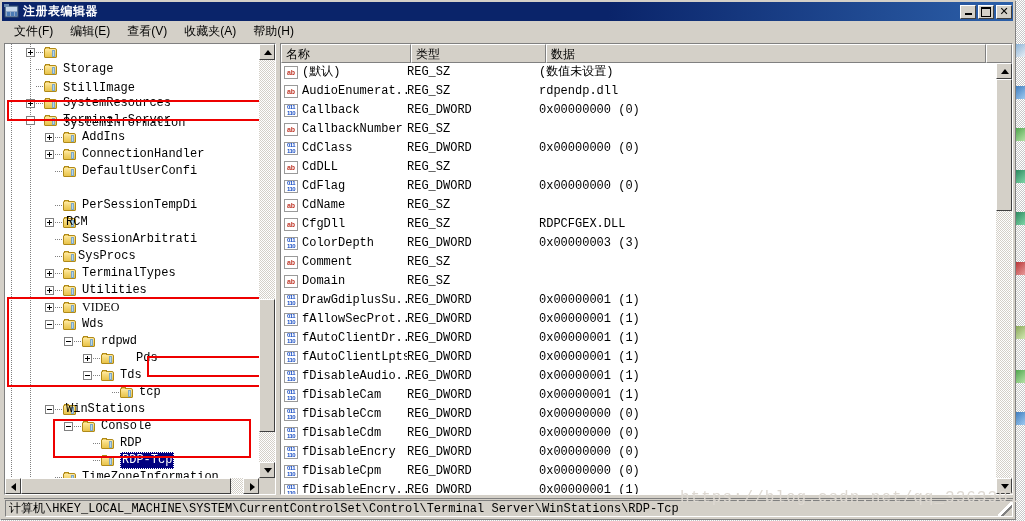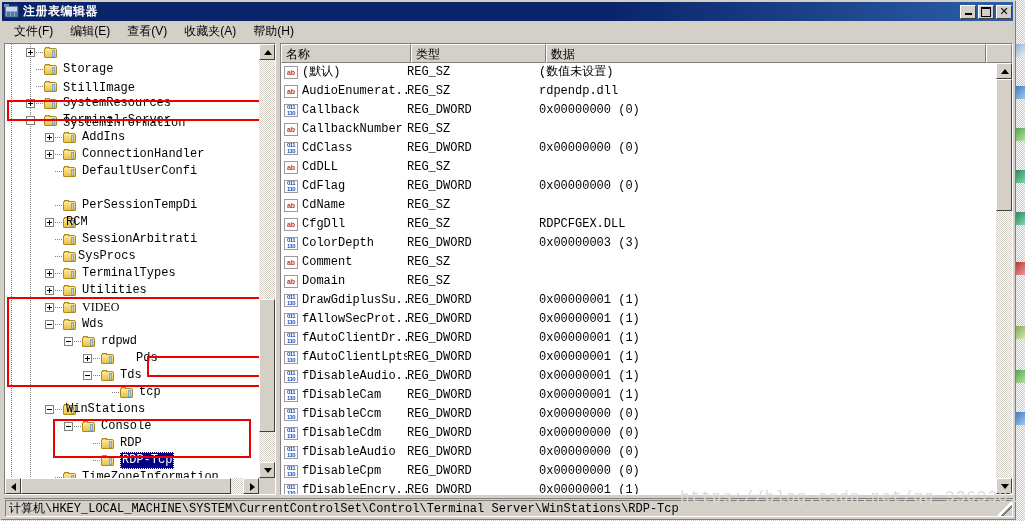--- a/index.html
+++ b/index.html
@@ -671,21 +671,21 @@
               <div class="ic dw">011<br>110</div>
             </div>
             <div class="lname">fDisableCdm</div>
             <div class="ltype">REG_DWORD</div>
             <div class="ldata">0x00000000 (0)</div>
           </div>
           <div class="lrow">
             <div class="licon">
               <div class="ic dw">011<br>110</div>
             </div>
-            <div class="lname">fDisableAudio</div>
+            <div class="lname">fDisableEncry</div>
             <div class="ltype">REG_DWORD</div>
             <div class="ldata">0x00000000 (0)</div>
           </div>
           <div class="lrow">
             <div class="licon">
               <div class="ic dw">011<br>110</div>
             </div>
             <div class="lname">fDisableCpm</div>
             <div class="ltype">REG_DWORD</div>
             <div class="ldata">0x00000000 (0)</div>

